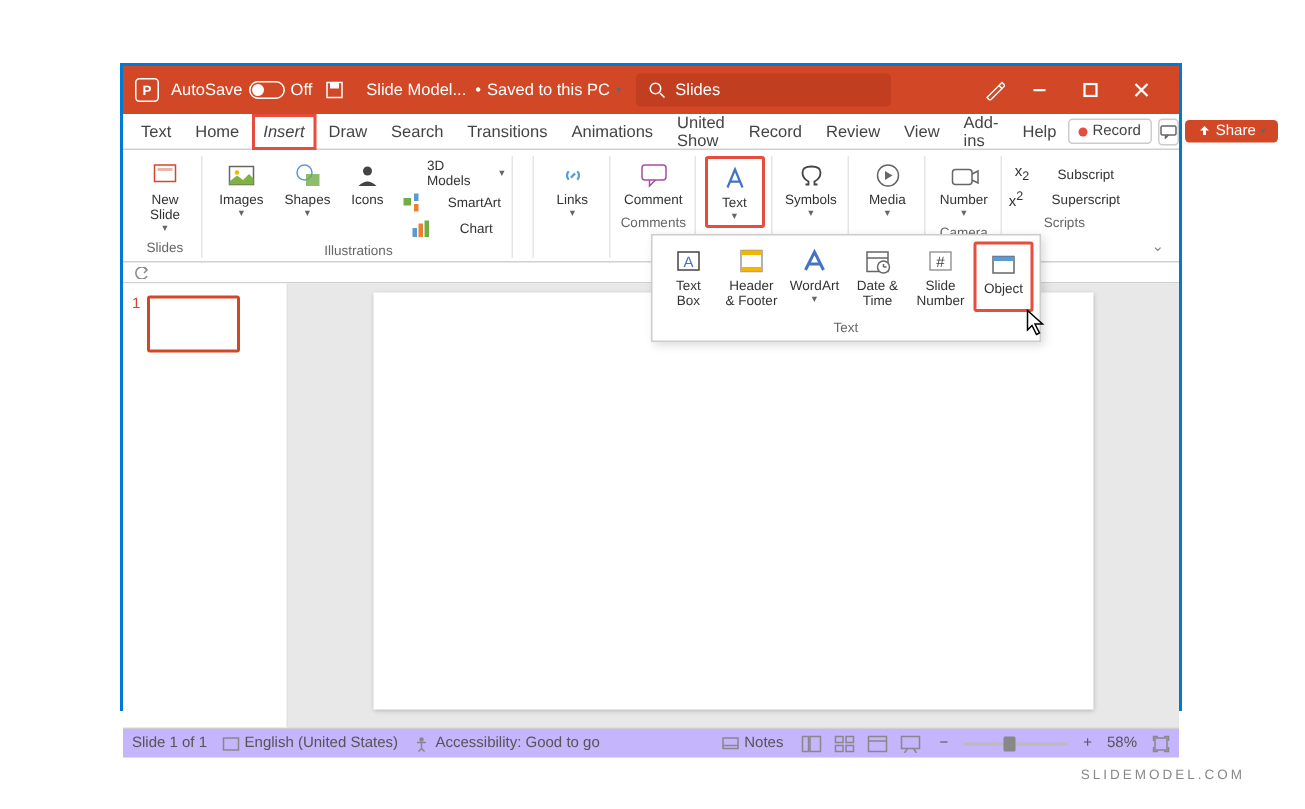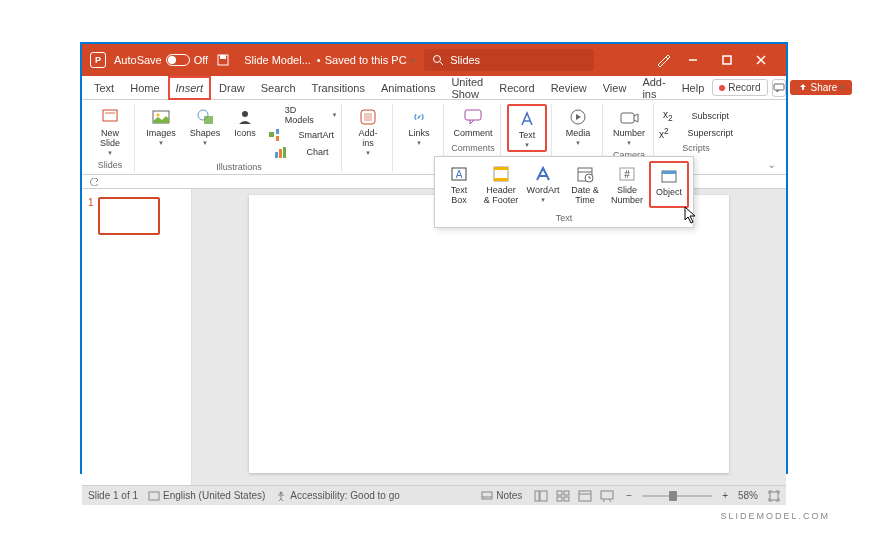--- a/index.html
+++ b/index.html
@@ -45,21 +45,21 @@
 .dropdown-row { display: flex; gap: 2px; }
 .dropdown-panel .glabel { text-align: center; padding-top: 3px; }
 .cursor-arrow { position: absolute; left: 602px; top: 162px; z-index: 30; }
 .workspace { display: flex; height: 296px; background: #f3f3f3; }
 .thumbs { width: 110px; background: #fff; border-right: 1px solid #e0e0e0; padding: 8px 6px; }
 .thumb-wrap { display: flex; gap: 4px; }
 .thumb-num { font-size: 10px; color: #d24726; }
 .thumb { width: 62px; height: 38px; background: #fff; border: 2px solid #d24726; border-radius: 2px; }
 .canvas-area { flex: 1; background: #e8e8e8; display: flex; align-items: flex-start; justify-content: center; padding: 6px 20px 6px 20px; }
 .slide-canvas { width: 480px; height: 278px; background: #fff; box-shadow: 0 1px 3px rgba(0,0,0,0.2); }
-.statusbar { height: 20px; background: #e5e5e5; border-top: 1px solid #d0d0d0; display: flex; align-items: center; padding: 0 6px; font-size: 10px; color: #555; gap: 10px; }
+.statusbar { height: 20px; background: #c4b5fd; border-top: 1px solid #d0d0d0; display: flex; align-items: center; padding: 0 6px; font-size: 10px; color: #555; gap: 10px; }
 .statusbar .grow { flex: 1; }
 .status-item { display: flex; align-items: center; gap: 3px; }
 .viewbtns { display: flex; gap: 4px; }
 .viewbtn { width: 18px; height: 14px; display: flex; align-items: center; justify-content: center; cursor: pointer; }
 .zoom-slider { width: 70px; height: 2px; background: #bbb; position: relative; }
 .zoom-slider::before { content: ""; position: absolute; left: 30px; top: -3px; width: 1px; height: 8px; background: #888; }
 .zoom-slider::after { content: ""; position: absolute; left: 27px; top: -4px; width: 8px; height: 10px; background: #888; border-radius: 1px; }
 .watermark { position: absolute; right: 40px; bottom: 18px; font-size: 9px; letter-spacing: 2px; color: #888; }
 .chevron-down { font-size: 7px; color: #666; line-height: 1; }
 .collapse-caret { position: absolute; right: 10px; bottom: 4px; font-size: 10px; color: #888; }
@@ -222,33 +222,20 @@
                 <rect x="10" y="2" width="3" height="11" fill="#70ad47"></rect>
               </svg>
               <span>Chart</span>
             </div>
         </div>
       </div>
       <div class="glabel">Illustrations</div>
     </div>
 
     <div class="group">
-      <div class="group-items">
-        <div class="rbtn">
-          <div class="ricon">
-              <svg>
-                <rect x="3" y="3" width="14" height="14" rx="3" fill="none" stroke="#d24726"></rect>
-                <rect x="6" y="6" width="8" height="8" fill="#d24726" opacity="0.3"></rect>
-              </svg>
-            </div>
-          <div class="rlabel" style="white-space:pre">Add-
-ins</div>
-          <span class="chevron-down">▾</span>
-        </div>
-      </div>
       <div class="glabel">&nbsp;</div>
     </div>
 
     <div class="group">
       <div class="group-items">
         <div class="rbtn">
           <div class="ricon">
               <svg>
                 <path d="M6 10 A4 4 0 0 1 10 6 M14 10 A4 4 0 0 1 10 14 M8 10 L12 10" fill="none" stroke="#5b9bd5" stroke-width="1.5" transform="rotate(-45 10 10)"></path>
               </svg>
@@ -283,20 +270,34 @@
                 <path d="M5 16 L10 4 L15 16 M7 12 L13 12" fill="none" stroke="#4472c4" stroke-width="1.5"></path>
               </svg>
             </div>
           <div class="rlabel">Text</div>
           <span class="chevron-down">▾</span>
         </div>
       </div>
       <div class="glabel">&nbsp;</div>
     </div>
 
+    <div class="group">
+      <div class="group-items">
+        <div class="rbtn">
+          <div class="ricon">
+              <svg>
+                <path d="M6 16 L8 16 L8 14 Q4 12 4 8 Q4 4 10 4 Q16 4 16 8 Q16 12 12 14 L12 16 L14 16" fill="none" stroke="#444" stroke-width="1.2"></path>
+              </svg>
+            </div>
+          <div class="rlabel">Symbols</div>
+          <span class="chevron-down">▾</span>
+        </div>
+      </div>
+      <div class="glabel">&nbsp;</div>
+    </div>
 
     <div class="group">
       <div class="group-items">
         <div class="rbtn">
           <div class="ricon">
               <svg>
                 <circle cx="10" cy="10" r="7" fill="none" stroke="#666"></circle>
                 <path d="M8 7 L13 10 L8 13 Z" fill="#666"></path>
               </svg>
             </div>

